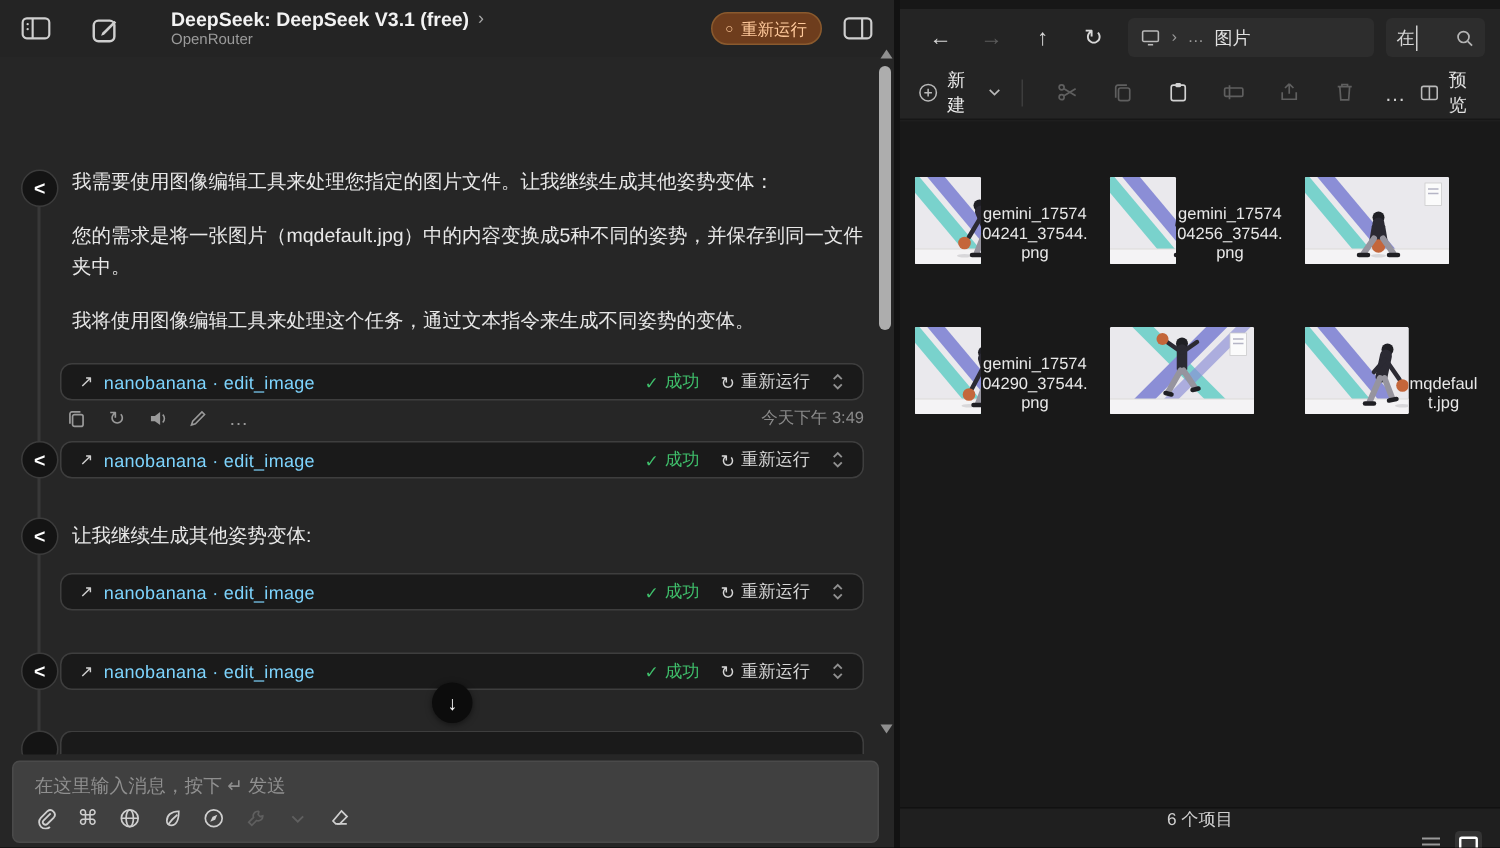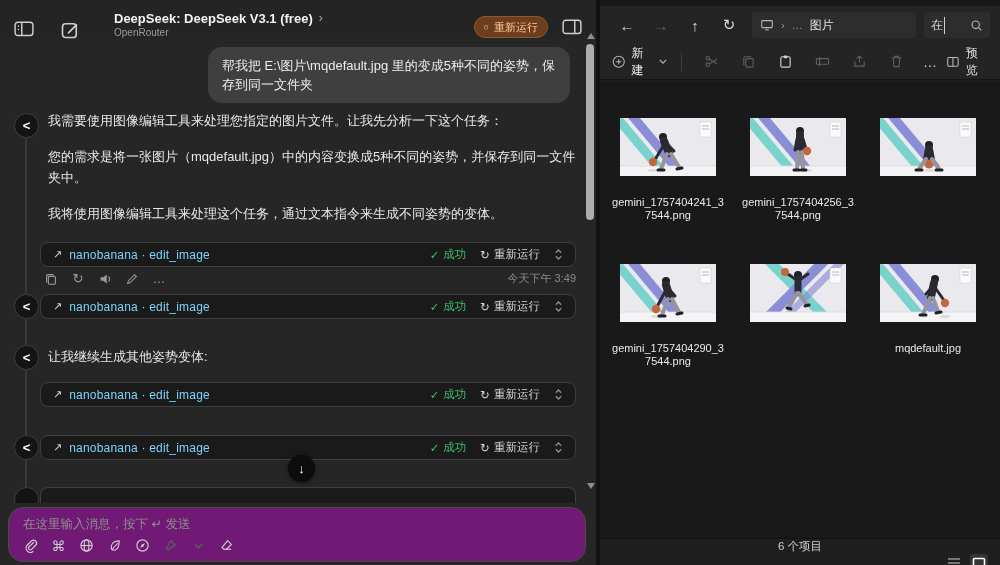--- a/index.html
+++ b/index.html
@@ -7,21 +7,21 @@
          font-family:"Liberation Sans","DejaVu Sans",sans-serif;
          -webkit-font-smoothing:antialiased;color:#e6e6e6;}
   svg{display:block;}
   .ic{display:inline-flex;align-items:center;justify-content:center;color:#b9b9b9;}
 
   
   .chat{position:absolute;left:0;top:0;width:596px;height:565px;background:#262626;}
   .divider-gap{position:absolute;left:596px;top:0;width:4px;height:565px;background:#121212;}
 
   .chat-header{position:absolute;left:0;top:0;width:596px;height:38px;background:#242424;
-               display:flex;align-items:flex-end;padding:0 14px;box-sizing:border-box;gap:26px;}
+               display:flex;align-items:center;padding:0 14px;box-sizing:border-box;gap:26px;}
   .hbtn{width:20px;height:18px;color:#cfcfcf;cursor:pointer;}
   .title-block{display:flex;flex-direction:column;line-height:1.15;margin-left:8px;}
   .title-row{display:flex;align-items:center;gap:6px;}
   .chat-title{font-size:13px;font-weight:bold;color:#f2f2f2;}
   .title-chev{color:#a8a8a8;font-size:12px;}
   .chat-subtitle{font-size:10px;color:#9b9b9b;}
   .header-right{margin-left:auto;display:flex;align-items:center;gap:14px;}
   .upgrade-badge{display:flex;align-items:center;gap:5px;height:20px;padding:0 9px;border-radius:11px;
                  background:#6e3d1d;border:1px solid #8a5a2e;color:#ffc99b;font-size:11px;cursor:pointer;}
   .upgrade-dot{font-size:9px;color:#ffc99b;}
@@ -56,22 +56,22 @@
                    color:#fff;font-size:13px;z-index:5;cursor:pointer;box-shadow:0 1px 4px rgba(0,0,0,.5);}
 
   
   .chat-scroll-up,.chat-scroll-down{position:absolute;left:587px;width:0;height:0;z-index:4;}
   .chat-scroll-up{top:33px;border-left:4px solid transparent;border-right:4px solid transparent;border-bottom:6px solid #8f8f8f;}
   .chat-scroll-down{top:483px;border-left:4px solid transparent;border-right:4px solid transparent;border-top:6px solid #8f8f8f;}
   .chat-scroll-thumb{position:absolute;left:586px;top:44px;width:8px;height:176px;border-radius:4px;background:#adadad;z-index:4;cursor:grab;}
 
   
   .input-panel{position:absolute;left:0;top:503px;width:596px;height:62px;background:#262626;z-index:6;}
-  .input-box{position:absolute;left:8px;top:4px;width:578px;height:55px;background:#701a75;
-             border:1px solid #4a4a4a;border-radius:15px;box-sizing:border-box;cursor:text;}
+  .input-box{position:absolute;left:8px;top:4px;width:578px;height:55px;background:#404040;
+             border:1px solid #4a4a4a;border-radius:5px;box-sizing:border-box;cursor:text;}
   .input-placeholder{position:absolute;left:14px;top:8px;font-size:12.5px;color:#8f8f8f;}
   .input-icons{position:absolute;left:14px;bottom:8px;display:flex;align-items:center;gap:13px;}
   .input-icons .ic{width:15px;height:15px;color:#cfcfcf;cursor:pointer;font-size:14px;}
   .input-icons .dim{color:#5f5f5f;}
 
   
   .explorer{position:absolute;left:600px;top:0;width:400px;height:565px;background:#1e1e1e;}
   .exp-tabstrip{position:absolute;left:0;top:0;width:400px;height:6px;background:#171717;}
   .exp-nav{position:absolute;left:0;top:6px;width:400px;height:38px;background:#242424;
            display:flex;align-items:center;padding:0 10px;box-sizing:border-box;gap:0;}
@@ -90,21 +90,21 @@
            border-bottom:1px solid #161616;display:flex;align-items:center;padding:0 12px;box-sizing:border-box;}
   .new-btn{display:flex;align-items:center;gap:6px;color:#ececec;font-size:12px;cursor:pointer;}
   .cmd-divider{width:1px;height:18px;background:#3d3d3d;margin:0 11px 0 14px;}
   .cmd-ic{width:16px;height:16px;margin:0 11px;color:#5f5f5f;cursor:pointer;}
   .cmd-ic.en{color:#d2d2d2;}
   .cmd-more{color:#cfcfcf;font-size:14px;margin:0 8px;cursor:pointer;letter-spacing:1px;}
   .preview-btn{margin-left:auto;display:flex;align-items:center;gap:6px;color:#e0e0e0;font-size:12px;cursor:pointer;}
 
   .exp-files{position:absolute;left:0;top:81px;width:400px;height:457px;background:#191919;}
   .file-grid{position:absolute;left:10px;top:37px;width:386px;display:flex;flex-wrap:wrap;column-gap:14px;row-gap:42px;}
-  .file-item{width:116px;display:flex;flex-direction:column;align-items:center;cursor:pointer;gap:15px;}
+  .file-item{width:116px;display:flex;flex-direction:row;align-items:flex-end;cursor:pointer;}
   .file-thumb{width:96px;height:58px;overflow:hidden;border-radius:1px;background:#e9e8ec;}
   .file-name{margin-top:5px;max-width:116px;font-size:11px;line-height:13px;color:#e8e8e8;
              text-align:center;word-break:break-all;}
 
   .exp-status{position:absolute;left:0;top:538px;width:400px;height:27px;background:#1f1f1f;border-top:1px solid #111;
               display:flex;align-items:center;padding:0 12px;box-sizing:border-box;flex-direction:column;}
   .status-count{font-size:11.5px;color:#cfcfcf;}
   .status-divider{width:1px;height:12px;background:#5a5a5a;margin-left:10px;}
   .status-views{margin-left:auto;display:flex;align-items:center;gap:8px;}
   .view-ic{width:16px;height:16px;color:#9a9a9a;cursor:pointer;}
@@ -146,29 +146,28 @@
         </div>
         <span class="hbtn">
           <svg viewBox="0 0 18 16" fill="none" stroke="currentColor" stroke-width="1.3">
               <rect x="1" y="2" width="16" height="12" rx="2.5"></rect>
               <line x1="11.5" y1="2" x2="11.5" y2="14"></line>
             </svg>
         </span>
       </div>
     </div>
 
-    <div class="user-bubble">帮我把 E:\图片\mqdefault.jpg 里的变成5种不同的姿势，保存到同一文件夹</div>
 
     <div class="thread-line"></div>
 
     <div class="avatar" style="top:113px;">
         <span>&lt;</span>
       </div>
     <div class="msg-text" style="top:110px;">
-      <p>我需要使用图像编辑工具来处理您指定的图片文件。让我先分析一下这个任务：</p>
+      <p>我需要使用图像编辑工具来处理您指定的图片文件。让我继续生成其他姿势变体：</p>
       <p>您的需求是将一张图片（mqdefault.jpg）中的内容变换成5种不同的姿势，并保存到同一文件夹中。</p>
       <p>我将使用图像编辑工具来处理这个任务，通过文本指令来生成不同姿势的变体。</p>
     </div>
 
     <div class="tool-row" style="top:242px;">
       <span class="tr-arrow">↗</span>
       <span class="tr-label">nanobanana · edit_image</span>
       <span class="tr-right">
         <span class="tr-status">
             <span>✓</span>

